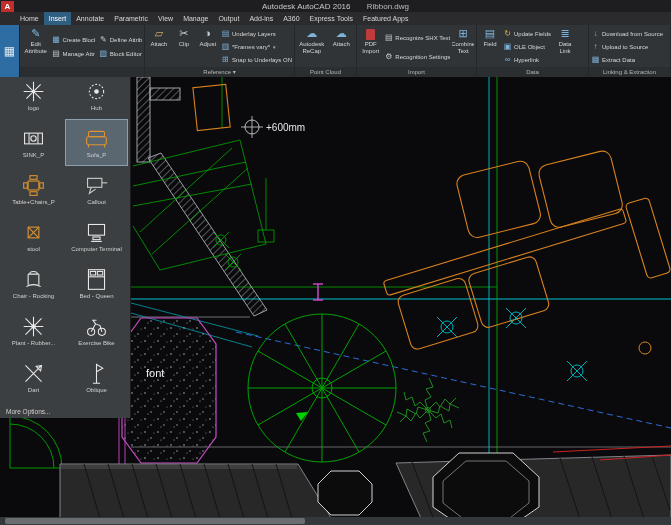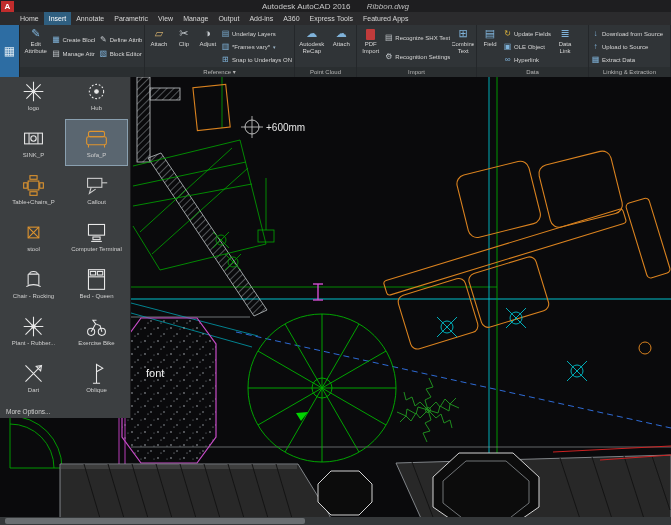--- a/index.html
+++ b/index.html
@@ -4,21 +4,21 @@
 <style>
   html,body{margin:0;padding:0;background:#000;}
   body{font-family:"Liberation Sans",sans-serif;}
   .win{position:relative;width:671px;height:525px;overflow:hidden;background:#0b0b0d;}
   svg.canvas{position:absolute;left:0;top:0;z-index:1;}
 
   
   .titlebar{position:absolute;left:0;top:0;width:100%;height:12px;background:#1e1e20;z-index:6;display:flex;align-items:center;}
   .logo{width:13px;height:11px;background:#c12c2c;color:#fff;font-size:8px;font-weight:bold;display:flex;align-items:center;justify-content:center;margin-left:1px;}
   .titles{position:absolute;left:0;right:0;text-align:center;font-size:8px;color:#c9c9c9;pointer-events:none;}
-  .titles .doc{margin-left:14px;color:#bdbdbd;font-style:italic;}
+  .titles .doc{margin-left:14px;color:#bdbdbd;}
 
   
   .tabsrow{position:absolute;top:12px;left:0;width:100%;height:13px;background:#2b2b2d;display:flex;align-items:stretch;z-index:6;padding-left:15px;box-sizing:border-box;}
   .tab{font-size:7px;color:#d6d6d6;padding:0 5px;display:flex;align-items:center;white-space:nowrap;}
   .tab.active{background:#2f5f80;color:#fff;}
 
   
   .ribbon{position:absolute;top:25px;left:0;width:100%;height:52px;background:#303437;display:flex;z-index:6;}
   .insertbig{width:20px;background:#2d6da3;border-right:1px solid #1f2224;display:flex;align-items:center;justify-content:center;box-sizing:border-box;}
   .insertbig .ic{font-size:12px;color:#dce9f2;}

